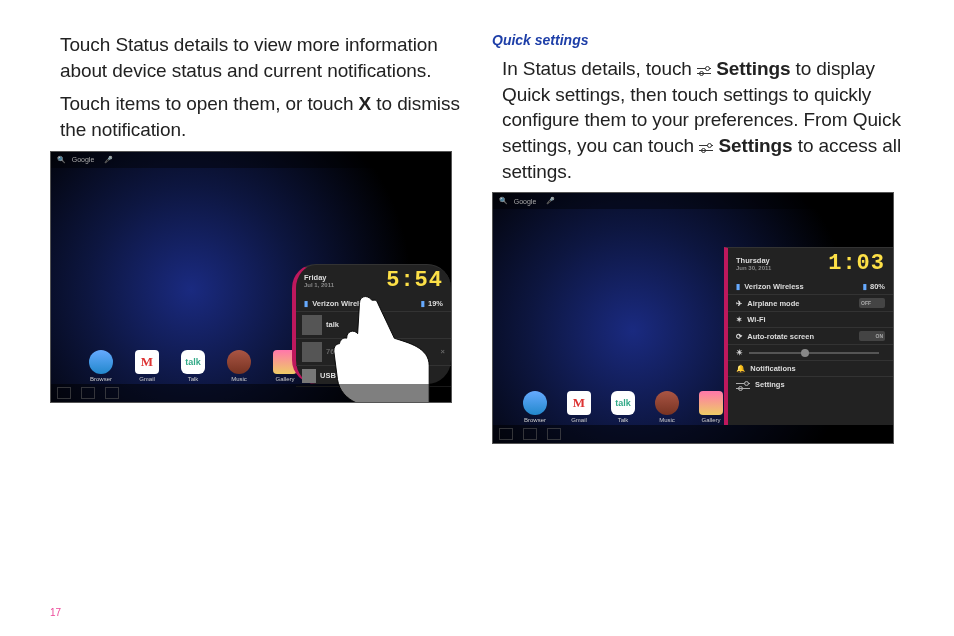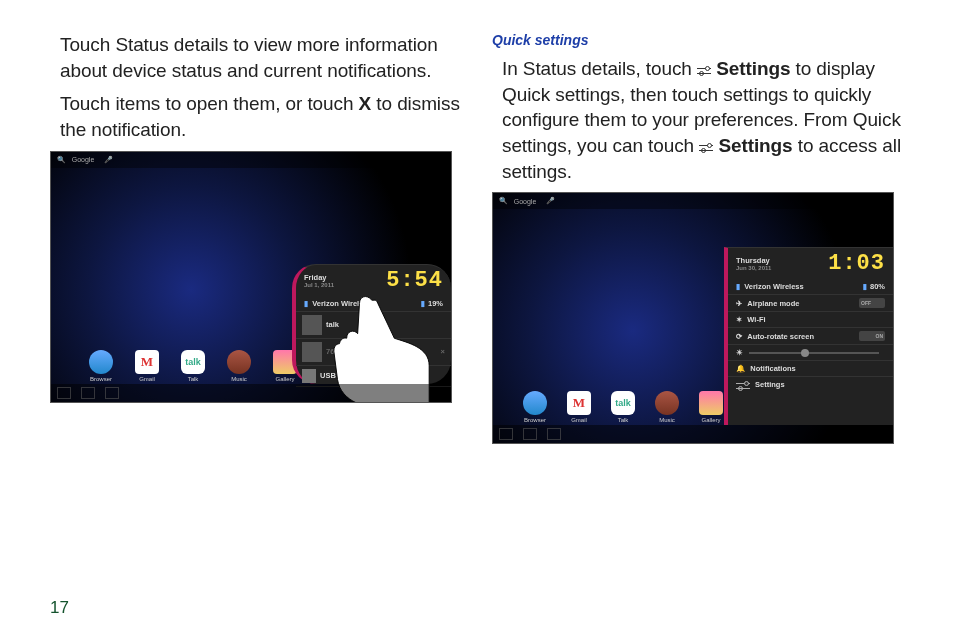--- a/index.html
+++ b/index.html
@@ -171,22 +171,22 @@
   .hand {
     position:absolute;
     right: 20px; bottom: -10px;
     width: 110px; height: 120px;
   }
 
   .page-number {
     position: absolute;
     bottom: 18px;
     left: 50px;
-    font-size: 17px;
-    color: #14532d;
+    font-size: 10px;
+    color: #ec4899;
   }
 </style>
 </head>
 <body>
 
 <div class="page">
 
   <div class="col">
     <p class="para">Touch Status details to view more information about device status and current notifications.</p>
     <p class="para">

